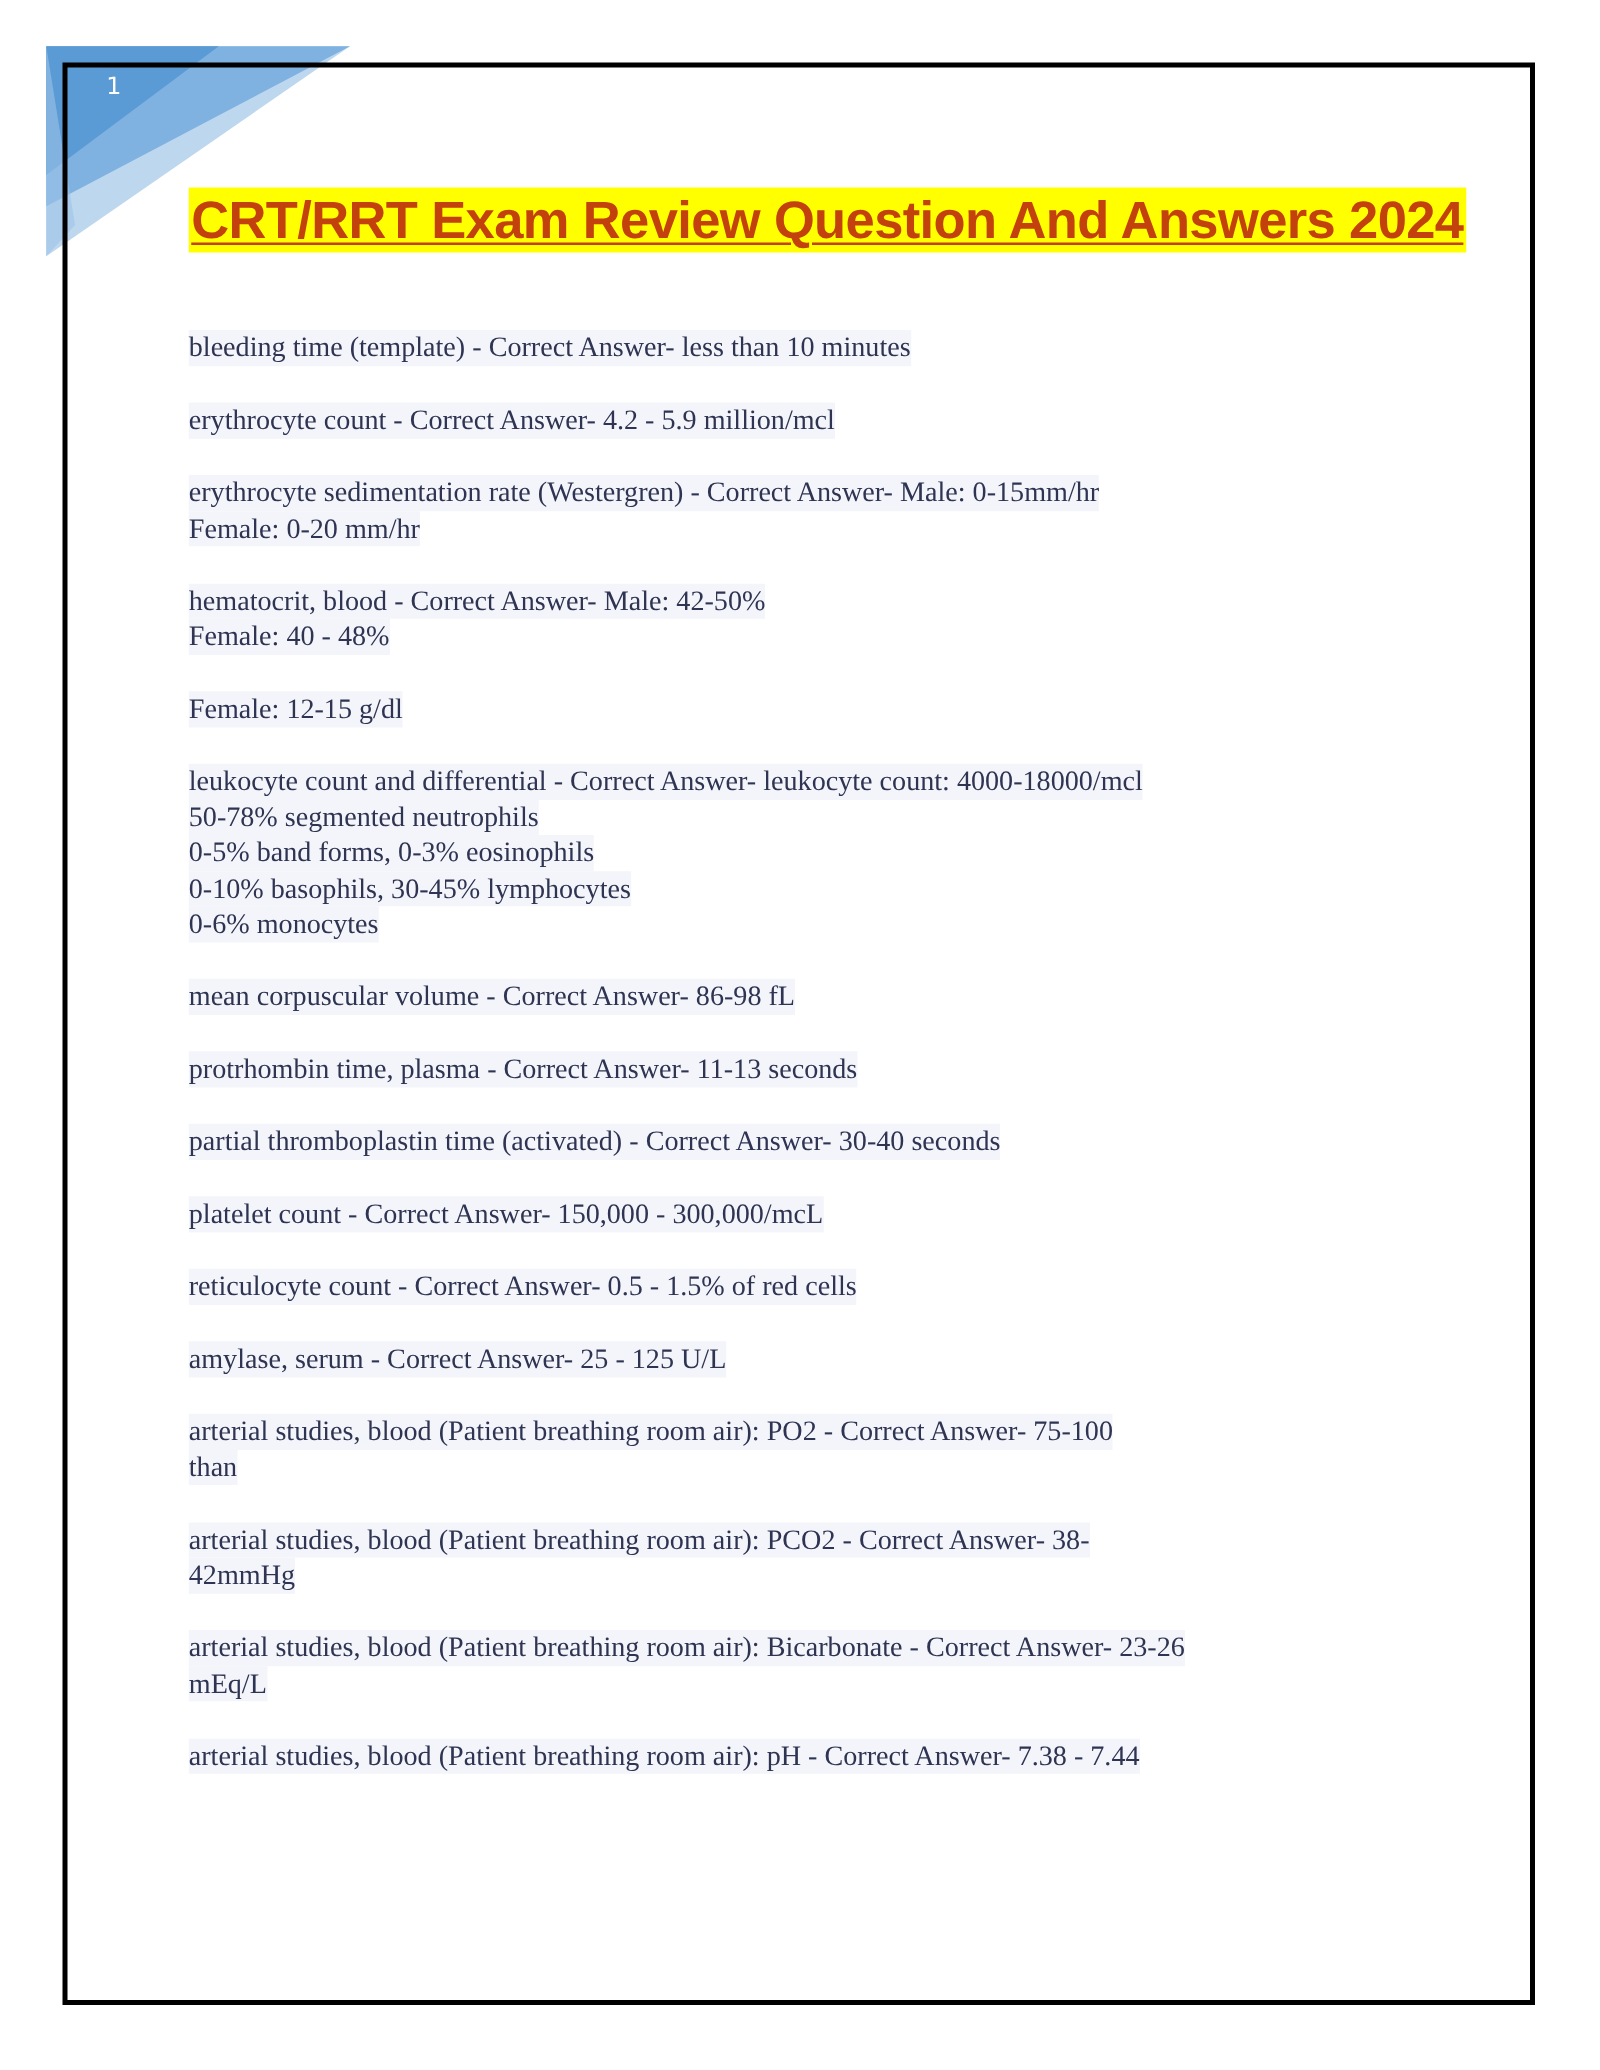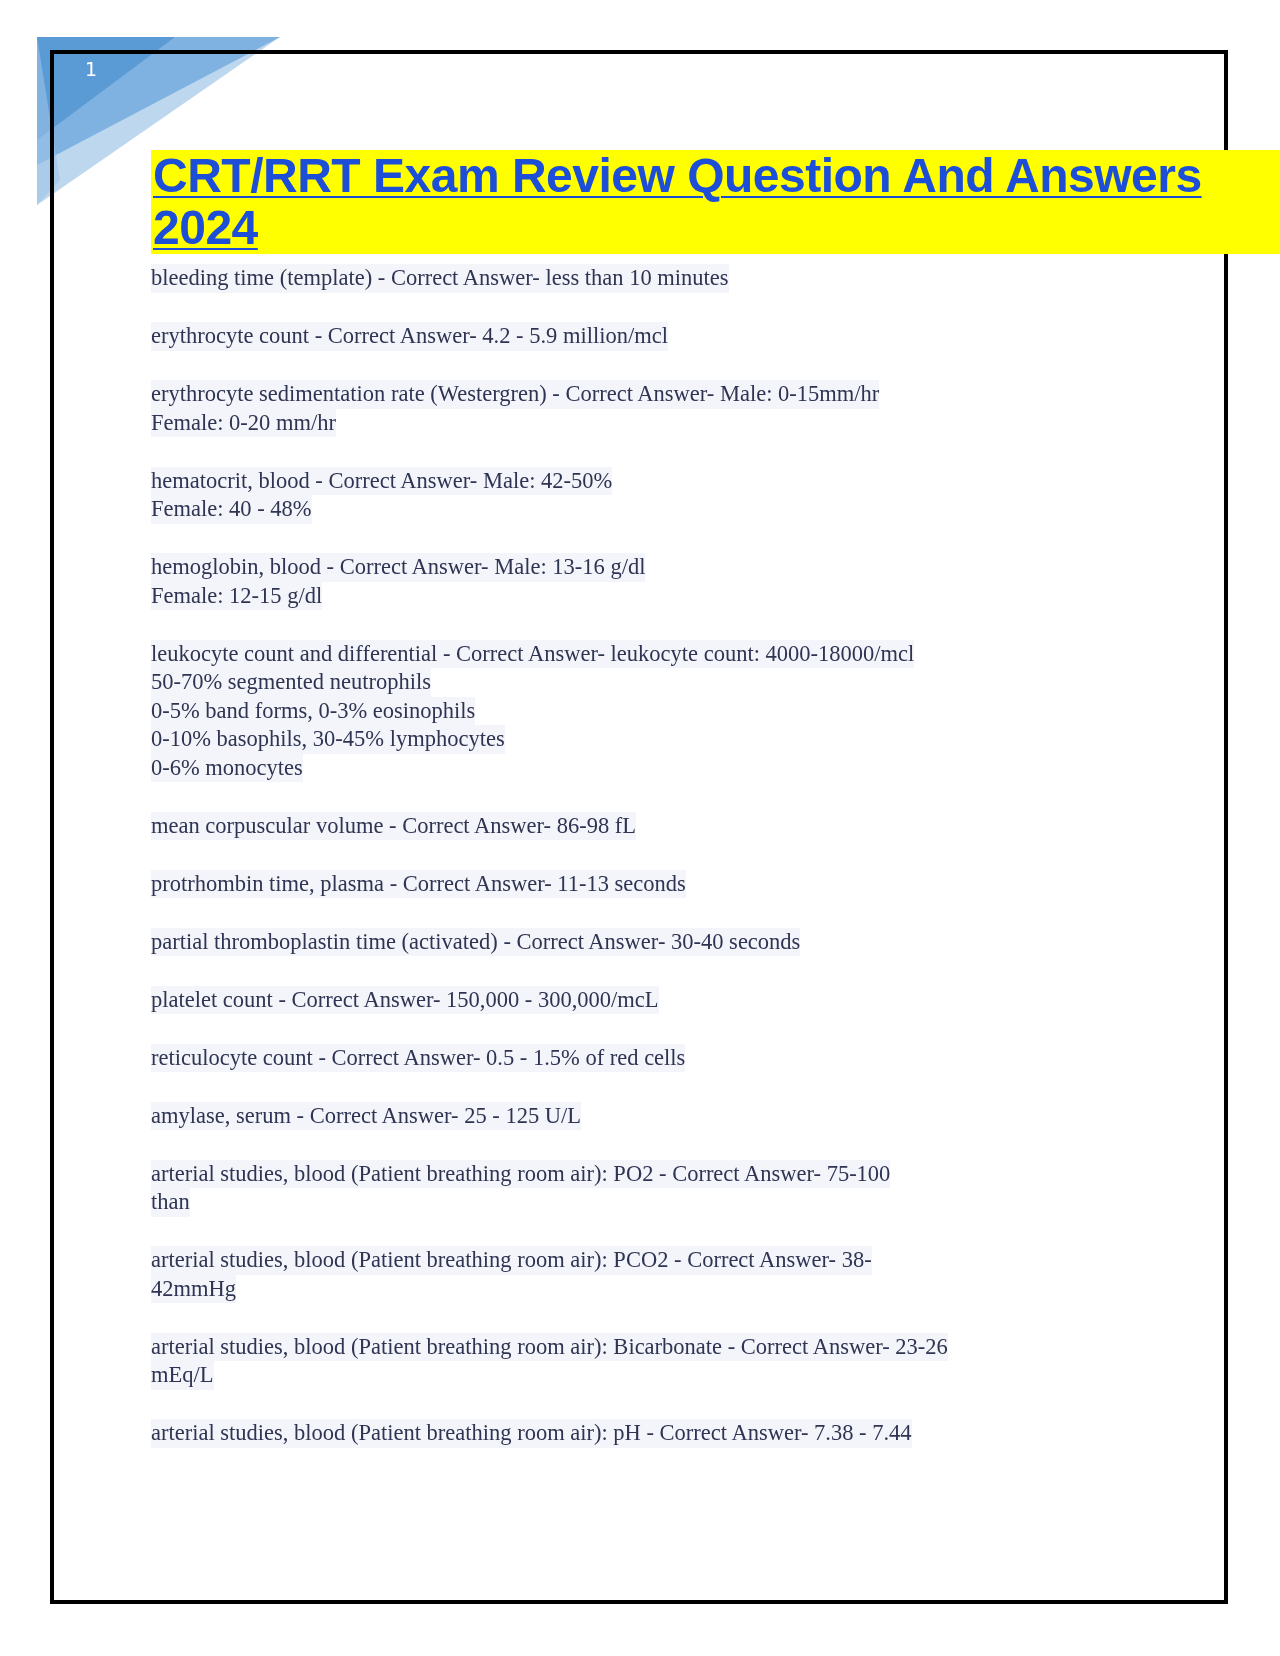--- a/index.html
+++ b/index.html
@@ -1,20 +1,20 @@
 <!DOCTYPE html>
 <html><head>
 <meta charset="utf-8">
 <style>
   html, body { margin: 0; padding: 0; background: #ffffff; }
   body { width: 1280px; height: 1656px; position: relative; overflow: hidden; font-family: "Liberation Sans", sans-serif; }
   .corner { position: absolute; left: 0; top: 0; width: 300px; height: 220px; }
   .page-number { position: absolute; left: 85px; top: 58px; color: #ffffff; font-size: 19px; font-family: "DejaVu Sans", sans-serif; }
   .frame { position: absolute; left: 50px; top: 50px; width: 1178px; height: 1554px; border: 4px solid #000000; box-sizing: border-box; }
-  .title { position: absolute; left: 151px; top: 150px; background: #ffff00; color: #1d4ed8; font-family: "Liberation Sans", sans-serif; font-weight: bold; font-size: 48px; line-height: 52px; padding: 0 2px; text-decoration: underline; text-decoration-thickness: 2px; text-underline-offset: 4px; letter-spacing: -0.5px; }
+  .title { position: absolute; left: 151px; top: 150px; background: #ffff00; color: #c2410c; font-family: "Liberation Sans", sans-serif; font-weight: bold; font-size: 42px; line-height: 52px; padding: 0 2px; text-decoration: underline; text-decoration-thickness: 2px; text-underline-offset: 4px; letter-spacing: -0.5px; }
   .content { position: absolute; left: 151px; top: 264px; width: 990px; }
   .qa { margin: 0 0 29.5px 0; }
   .line { display: inline-block; background: #f4f5fa; color: #2e3452; font-size: 22.5px; line-height: 28.5px; white-space: nowrap; font-family: Liberation Serif, serif; }
   .qa .line-wrap { display: block; }
 </style>
 </head>
 <body>
 
 <svg class="corner" viewBox="0 0 300 220" xmlns="http://www.w3.org/2000/svg">
   <polygon points="37,37 280,37 37,205" fill="#bdd7ee"></polygon>
@@ -37,26 +37,25 @@
   </div>
   <div class="qa">
     <span class="line-wrap"><span class="line">erythrocyte sedimentation rate (Westergren) - Correct Answer- Male: 0-15mm/hr</span></span>
     <span class="line-wrap"><span class="line">Female: 0-20 mm/hr</span></span>
   </div>
   <div class="qa">
     <span class="line-wrap"><span class="line">hematocrit, blood - Correct Answer- Male: 42-50%</span></span>
     <span class="line-wrap"><span class="line">Female: 40 - 48%</span></span>
   </div>
   <div class="qa">
-    <span class="line-wrap"><span class="line">hemoglobin, blood - Correct Answer- Male: 13-16 g/dl</span></span>
     <span class="line-wrap"><span class="line">Female: 12-15 g/dl</span></span>
   </div>
   <div class="qa">
     <span class="line-wrap"><span class="line">leukocyte count and differential - Correct Answer- leukocyte count: 4000-18000/mcl</span></span>
-    <span class="line-wrap"><span class="line">50-70% segmented neutrophils</span></span>
+    <span class="line-wrap"><span class="line">50-78% segmented neutrophils</span></span>
     <span class="line-wrap"><span class="line">0-5% band forms, 0-3% eosinophils</span></span>
     <span class="line-wrap"><span class="line">0-10% basophils, 30-45% lymphocytes</span></span>
     <span class="line-wrap"><span class="line">0-6% monocytes</span></span>
   </div>
   <div class="qa">
     <span class="line-wrap"><span class="line">mean corpuscular volume - Correct Answer- 86-98 fL</span></span>
   </div>
   <div class="qa">
     <span class="line-wrap"><span class="line">protrhombin time, plasma - Correct Answer- 11-13 seconds</span></span>
   </div>

